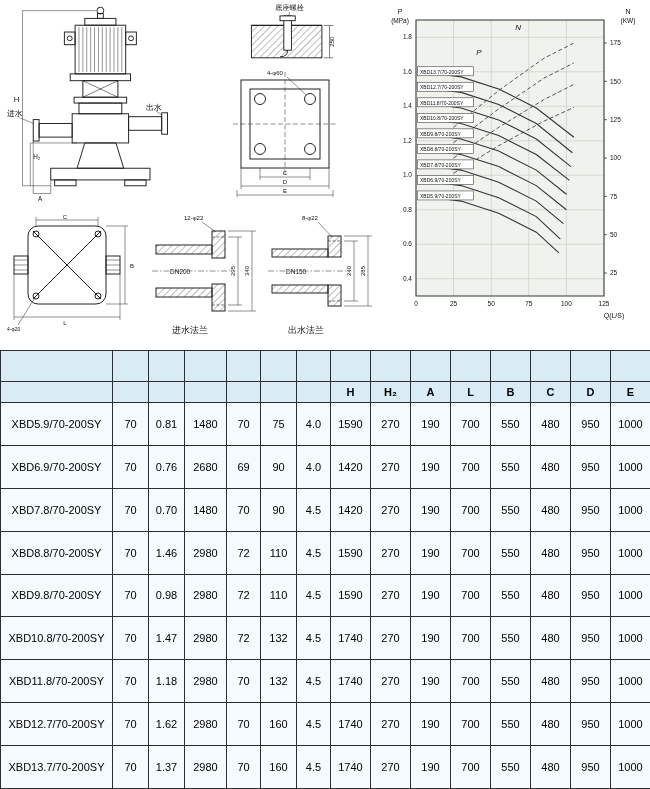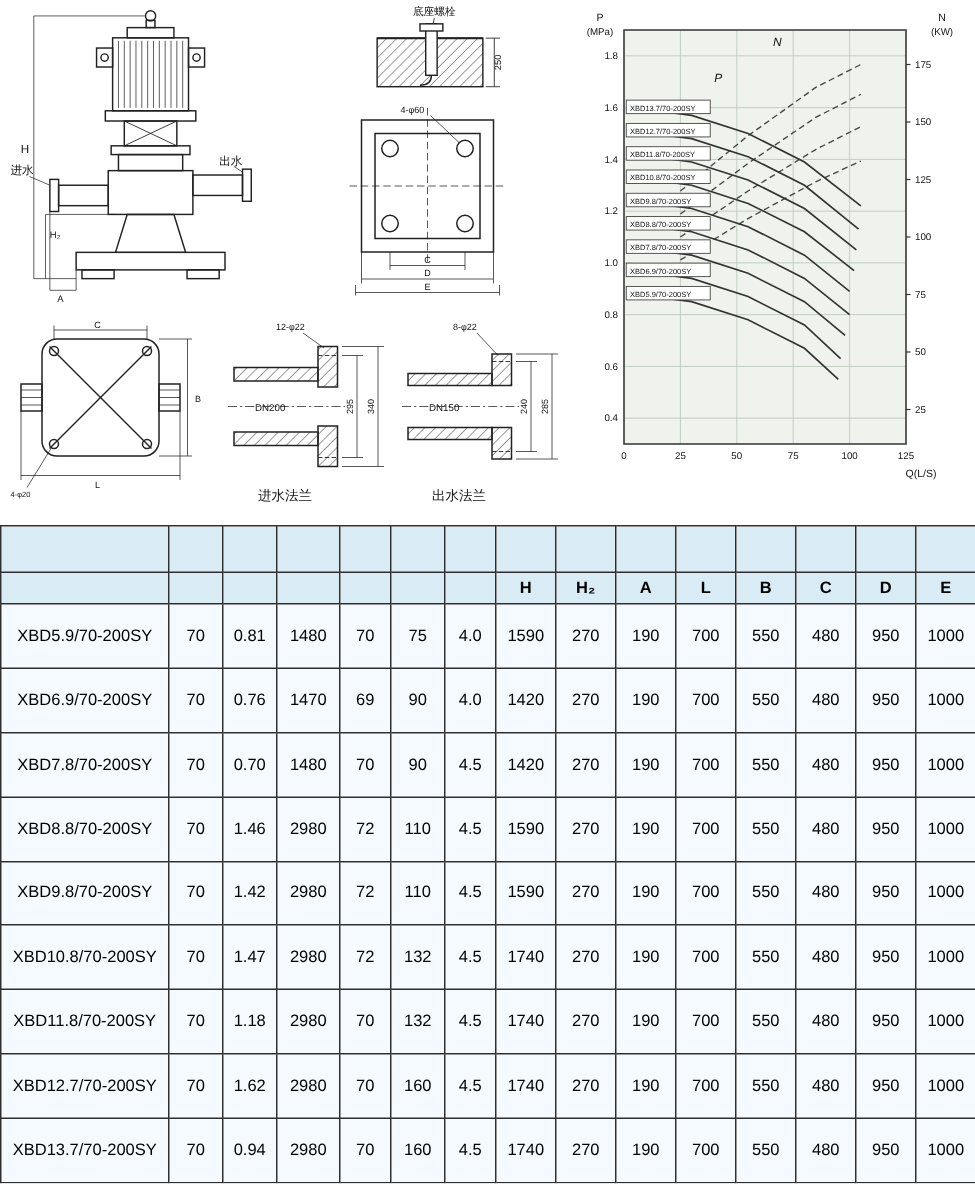--- a/index.html
+++ b/index.html
@@ -387,21 +387,21 @@
           <td>700</td>
           <td>550</td>
           <td>480</td>
           <td>950</td>
           <td>1000</td>
         </tr>
         <tr>
           <td class="model-col">XBD6.9/70-200SY</td>
           <td>70</td>
           <td>0.76</td>
-          <td>1470</td>
+          <td>2680</td>
           <td>69</td>
           <td>90</td>
           <td>4.0</td>
           <td>1420</td>
           <td>270</td>
           <td>190</td>
           <td>700</td>
           <td>550</td>
           <td>480</td>
           <td>950</td>
@@ -437,21 +437,21 @@
           <td>190</td>
           <td>700</td>
           <td>550</td>
           <td>480</td>
           <td>950</td>
           <td>1000</td>
         </tr>
         <tr>
           <td class="model-col">XBD9.8/70-200SY</td>
           <td>70</td>
-          <td>1.42</td>
+          <td>0.98</td>
           <td>2980</td>
           <td>72</td>
           <td>110</td>
           <td>4.5</td>
           <td>1590</td>
           <td>270</td>
           <td>190</td>
           <td>700</td>
           <td>550</td>
           <td>480</td>
@@ -505,21 +505,21 @@
           <td>190</td>
           <td>700</td>
           <td>550</td>
           <td>480</td>
           <td>950</td>
           <td>1000</td>
         </tr>
         <tr>
           <td class="model-col">XBD13.7/70-200SY</td>
           <td>70</td>
-          <td>0.94</td>
+          <td>1.37</td>
           <td>2980</td>
           <td>70</td>
           <td>160</td>
           <td>4.5</td>
           <td>1740</td>
           <td>270</td>
           <td>190</td>
           <td>700</td>
           <td>550</td>
           <td>480</td>

